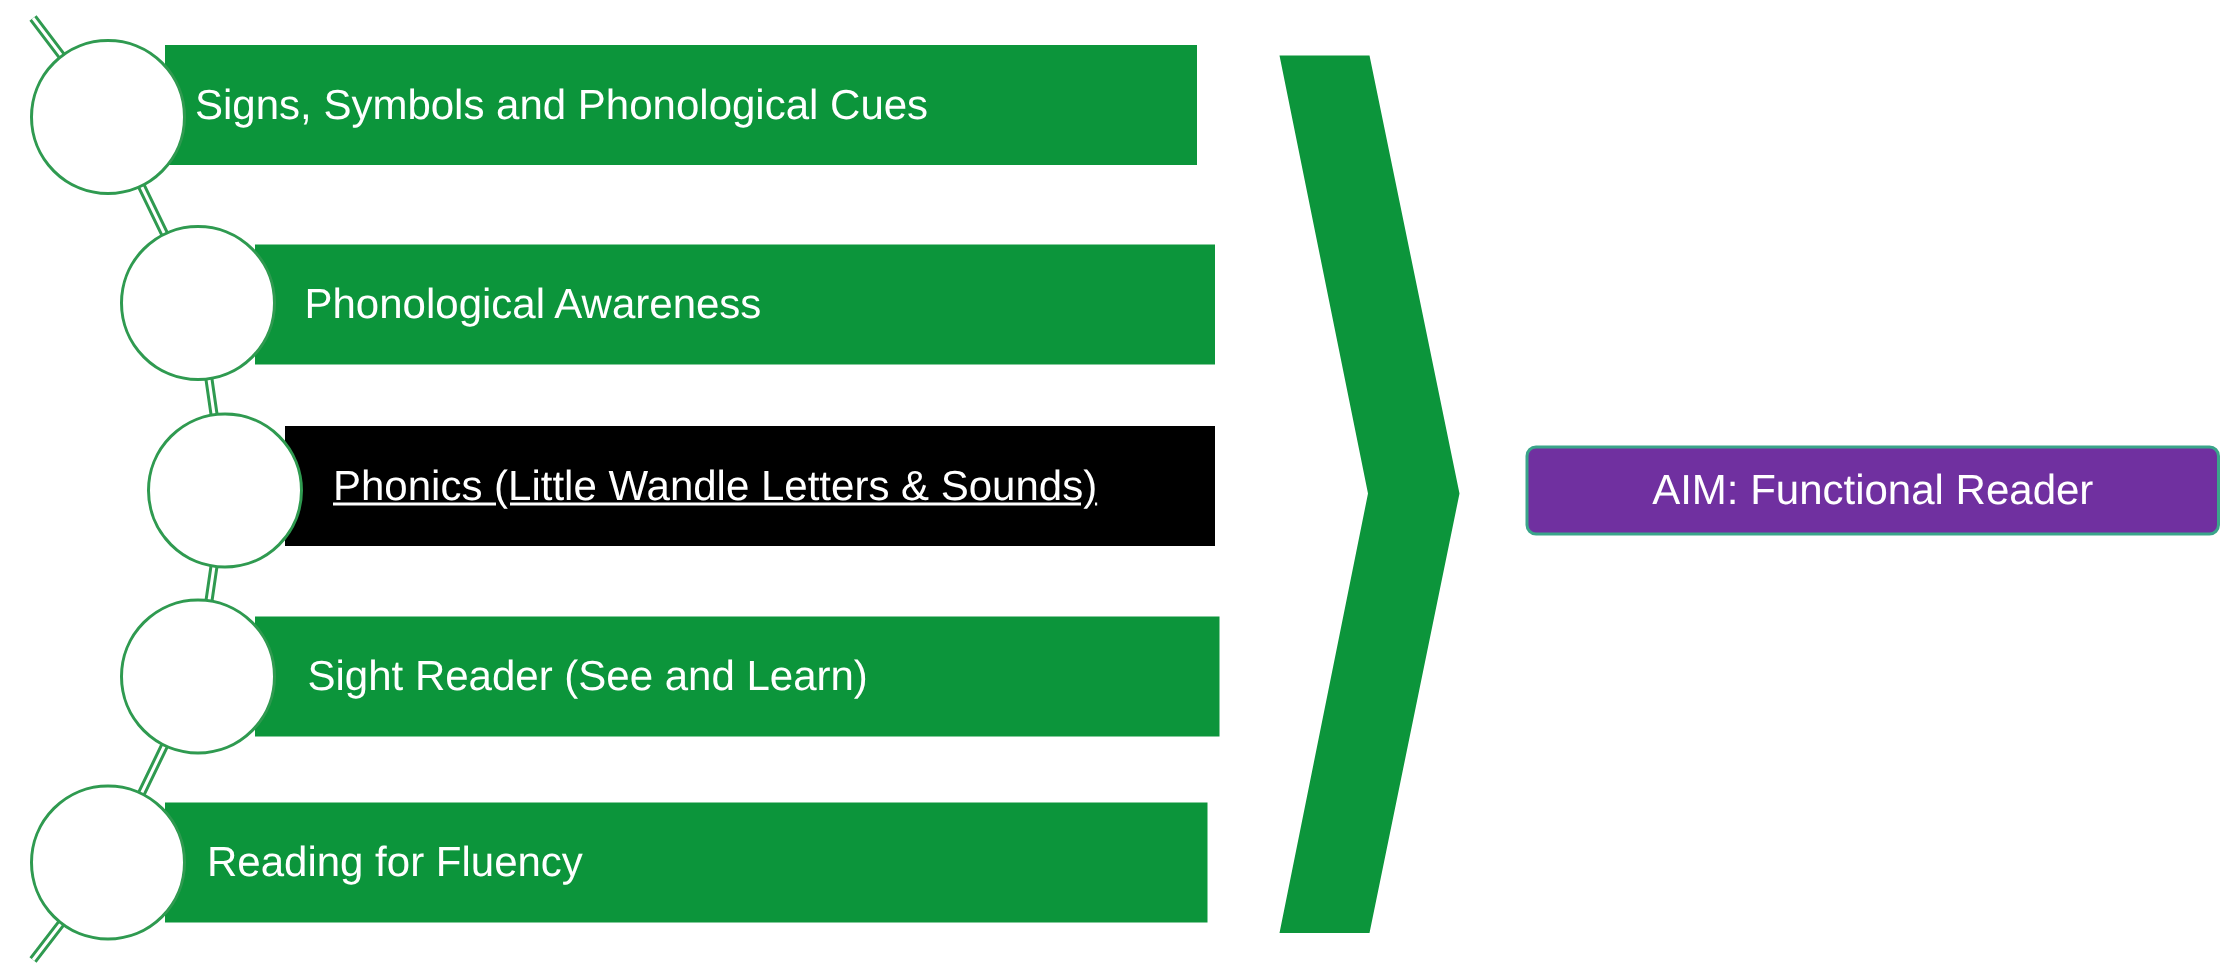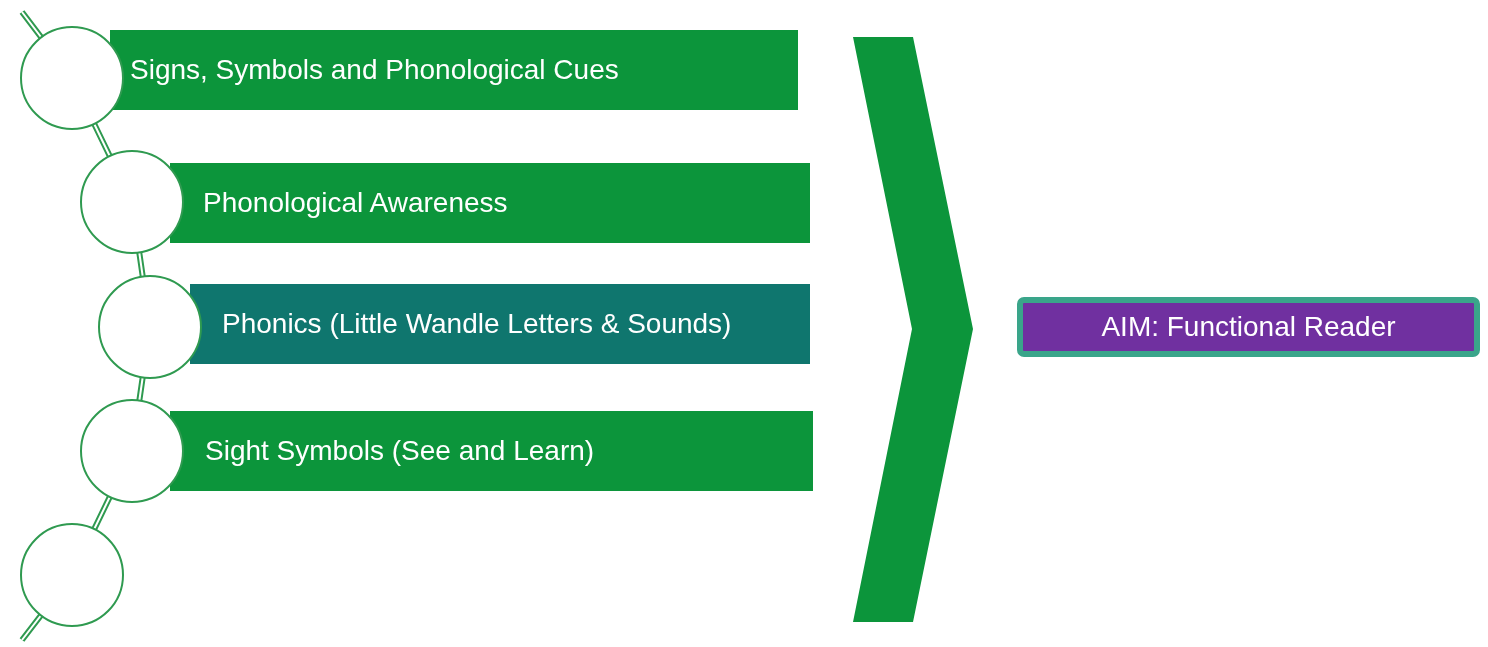--- a/index.html
+++ b/index.html
@@ -1,19 +1,19 @@
 <!DOCTYPE html>
 <html><head>
 <meta charset="utf-8">
 <style>
   html, body { margin: 0; padding: 0; background: #ffffff; }
   body { width: 1488px; height: 647px; position: relative; overflow: hidden; font-family: "Liberation Sans", "DejaVu Sans", sans-serif; }
   #stage { position: absolute; left: 0; top: 0; width: 1488px; height: 647px; }
   .step-bar { position: absolute; height: 80px; display: flex; align-items: center; color: #ffffff; font-size: 28px; white-space: nowrap; box-sizing: border-box; }
-  .aim { position: absolute; left: 1017px; top: 297px; width: 463px; height: 60px; border-radius: 7px; box-sizing: border-box; border: 6px solid #0ea5e9; color: #ffffff; font-size: 28px; display: flex; align-items: center; justify-content: center; }
+  .aim { position: absolute; left: 1017px; top: 297px; width: 463px; height: 60px; border-radius: 7px; box-sizing: border-box; border: 2px solid #0ea5e9; color: #ffffff; font-size: 28px; display: flex; align-items: center; justify-content: center; }
 </style>
 </head>
 <body>
 
 <div id="stage">
   <svg id="svg-layer" width="1488" height="647" style="position:absolute;left:0;top:0;">
 
     <g>
       <polyline id="conn-outer" fill="none" stroke-width="6" stroke-linejoin="round" points="22,12 72,78 132,202 150,327 132,451 72,575 22,640" stroke="#2f9a50"></polyline>
       <polyline id="conn-inner" fill="none" stroke="#ffffff" stroke-width="2" stroke-linejoin="round" points="22,12 72,78 132,202 150,327 132,451 72,575 22,640"></polyline>
@@ -22,25 +22,28 @@
 
     <polygon id="chevron" points="853,37 913,37 973,329 913,622 853,622 912,329" fill="#0c953b"></polygon>
   </svg>
 
   <div class="step-bar" id="step-0" style="left: 110px; top: 30px; width: 688px; padding-left: 20px; background: rgb(12, 149, 59); color: rgb(255, 255, 255);">
     <span>Signs, Symbols and Phonological Cues</span>
   </div>
   <div class="step-bar" id="step-1" style="left: 170px; top: 163px; width: 640px; padding-left: 33px; background: rgb(12, 149, 59); color: rgb(255, 255, 255); text-align: center;">
     <span>Phonological Awareness</span>
   </div>
-  <div class="step-bar" id="step-2" style="left: 190px; top: 284px; width: 620px; padding-left: 32px; background: #0f766e; color: rgb(255, 255, 255);">
+  <div class="step-bar" id="step-2" style="left: 190px; top: 284px; width: 620px; padding-left: 32px; background: #000000; color: rgb(255, 255, 255); text-decoration: underline;">
     <span>Phonics (Little Wandle Letters &amp; Sounds)</span>
   </div>
   <div class="step-bar" id="step-3" style="left: 170px; top: 411px; width: 643px; padding-left: 35px; background: rgb(12, 149, 59); color: rgb(255, 255, 255);">
-    <span>Sight Symbols (See and Learn)</span>
+    <span>Sight Reader (See and Learn)</span>
+  </div>
+  <div class="step-bar" id="step-4" style="left: 110px; top: 535px; width: 695px; padding-left: 28px; background: rgb(12, 149, 59); color: rgb(255, 255, 255);">
+    <span>Reading for Fluency</span>
   </div>
 
   <svg width="1488" height="647" style="position:absolute;left:0;top:0;pointer-events:none;">
       <g id="circles">
         <circle cx="72" cy="78" r="51" fill="#ffffff" stroke="#2f9a50" stroke-width="2"></circle>
         <circle cx="132" cy="202" r="51" fill="#ffffff" stroke="#2f9a50" stroke-width="2"></circle>
         <circle cx="150" cy="327" r="51" fill="#ffffff" stroke="#2f9a50" stroke-width="2"></circle>
         <circle cx="132" cy="451" r="51" fill="#ffffff" stroke="#2f9a50" stroke-width="2"></circle>
         <circle cx="72" cy="575" r="51" fill="#ffffff" stroke="#2f9a50" stroke-width="2"></circle>
       </g>

